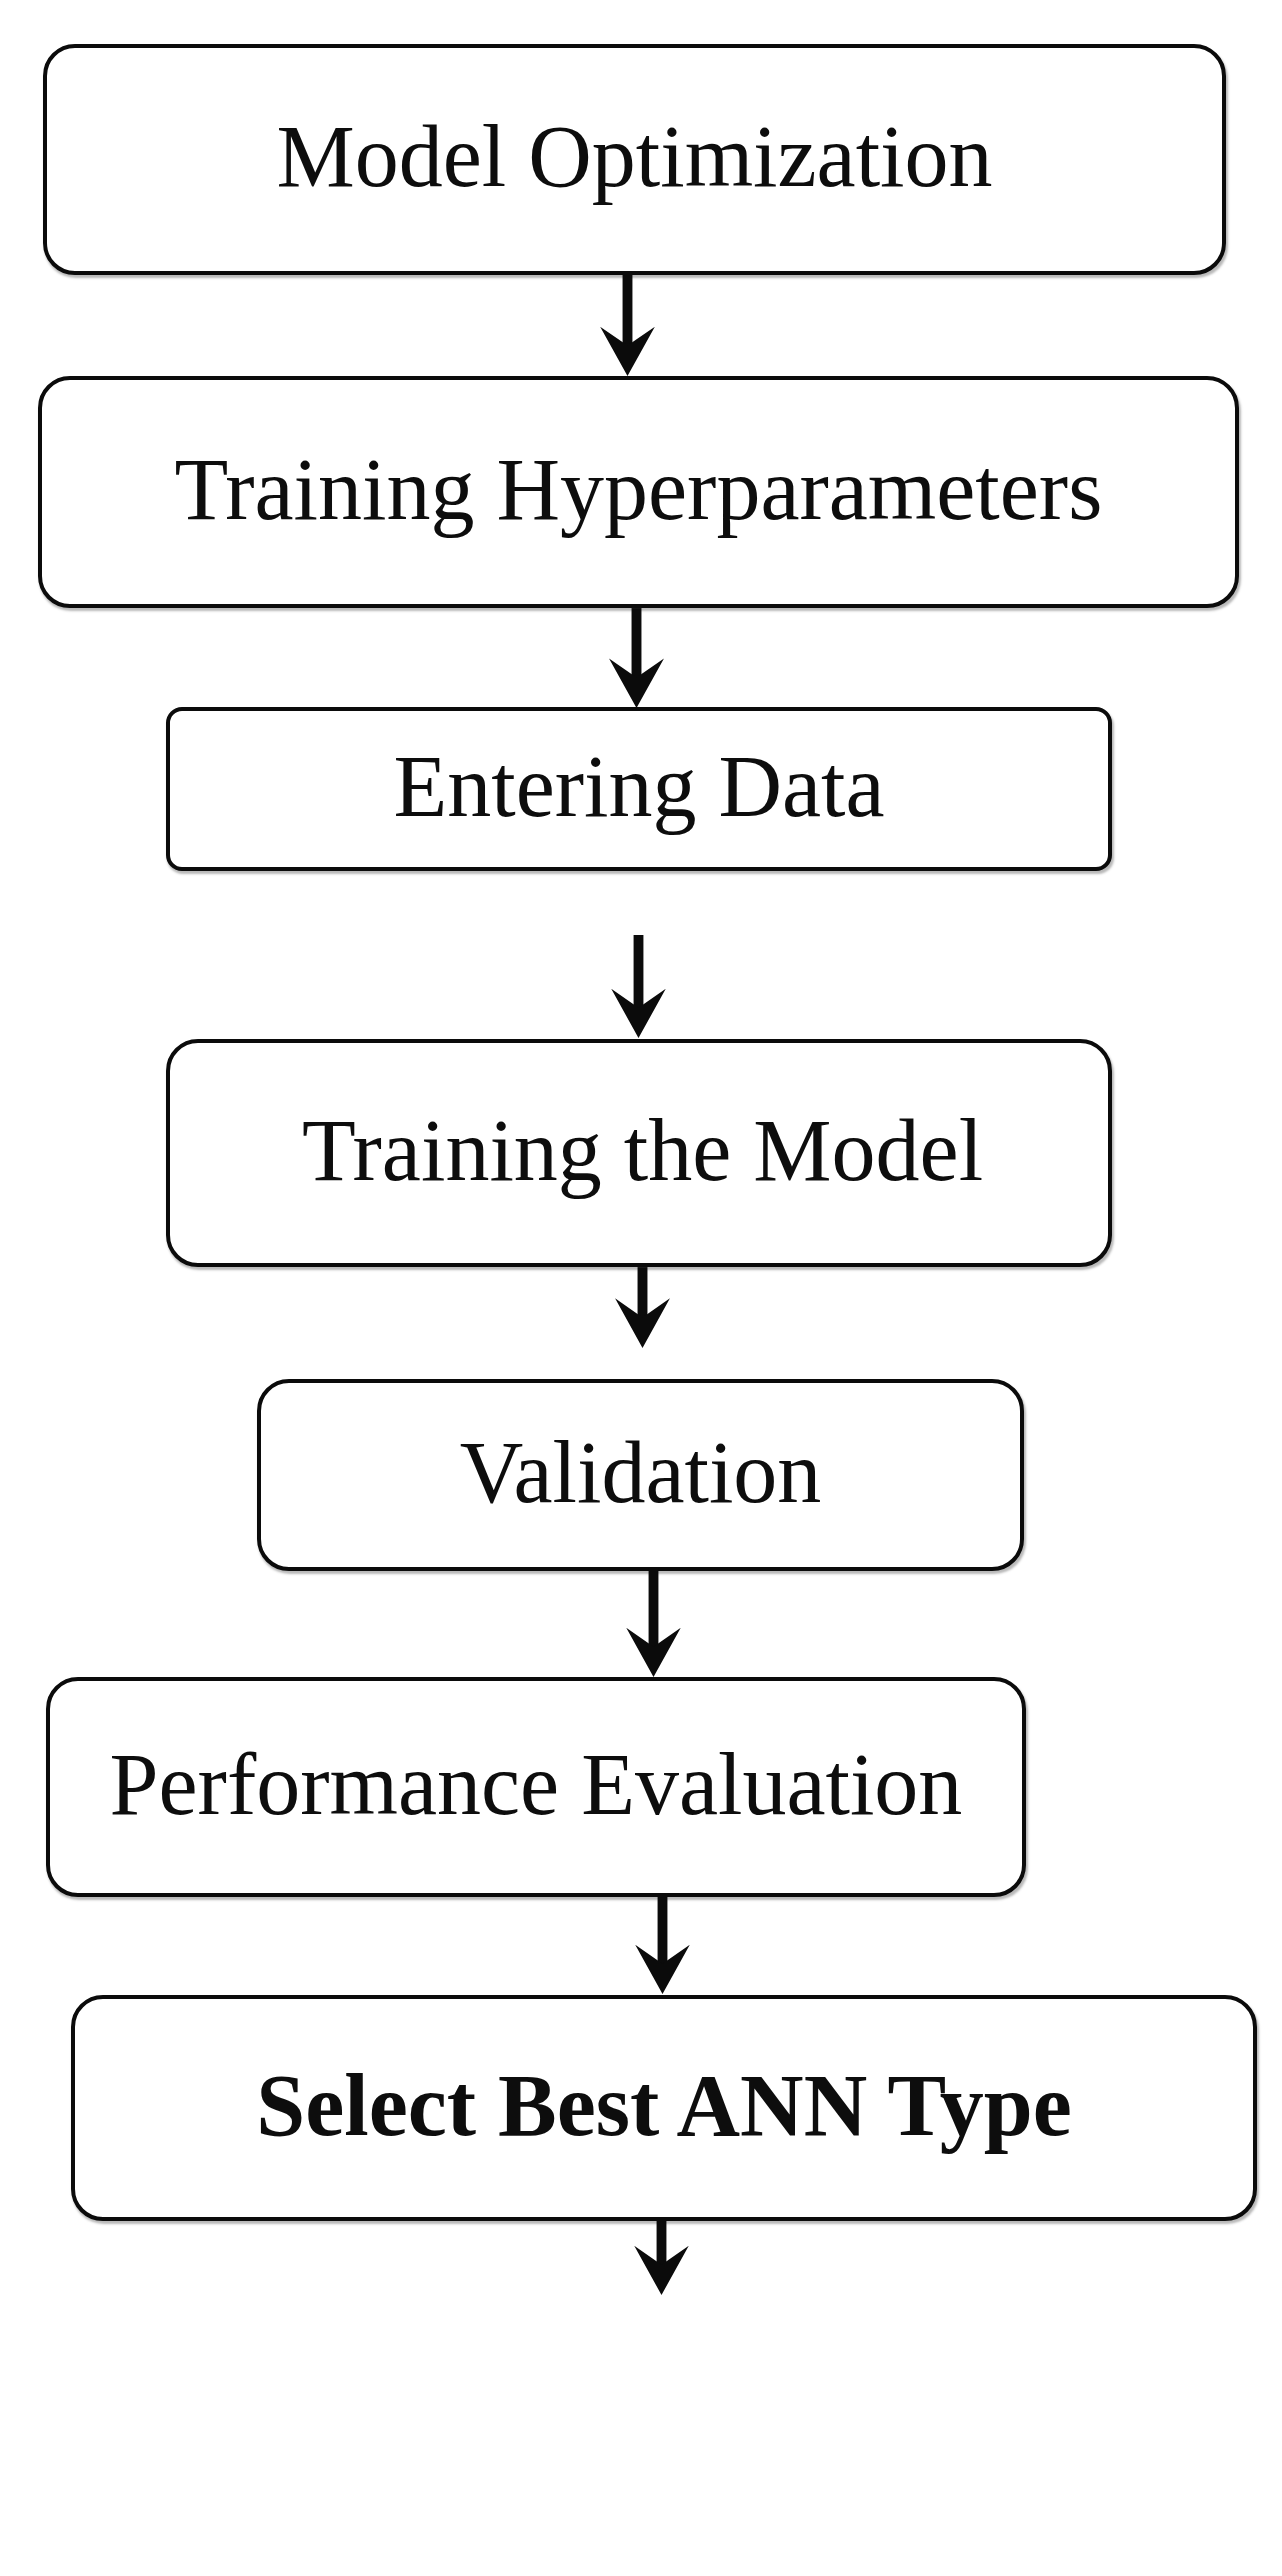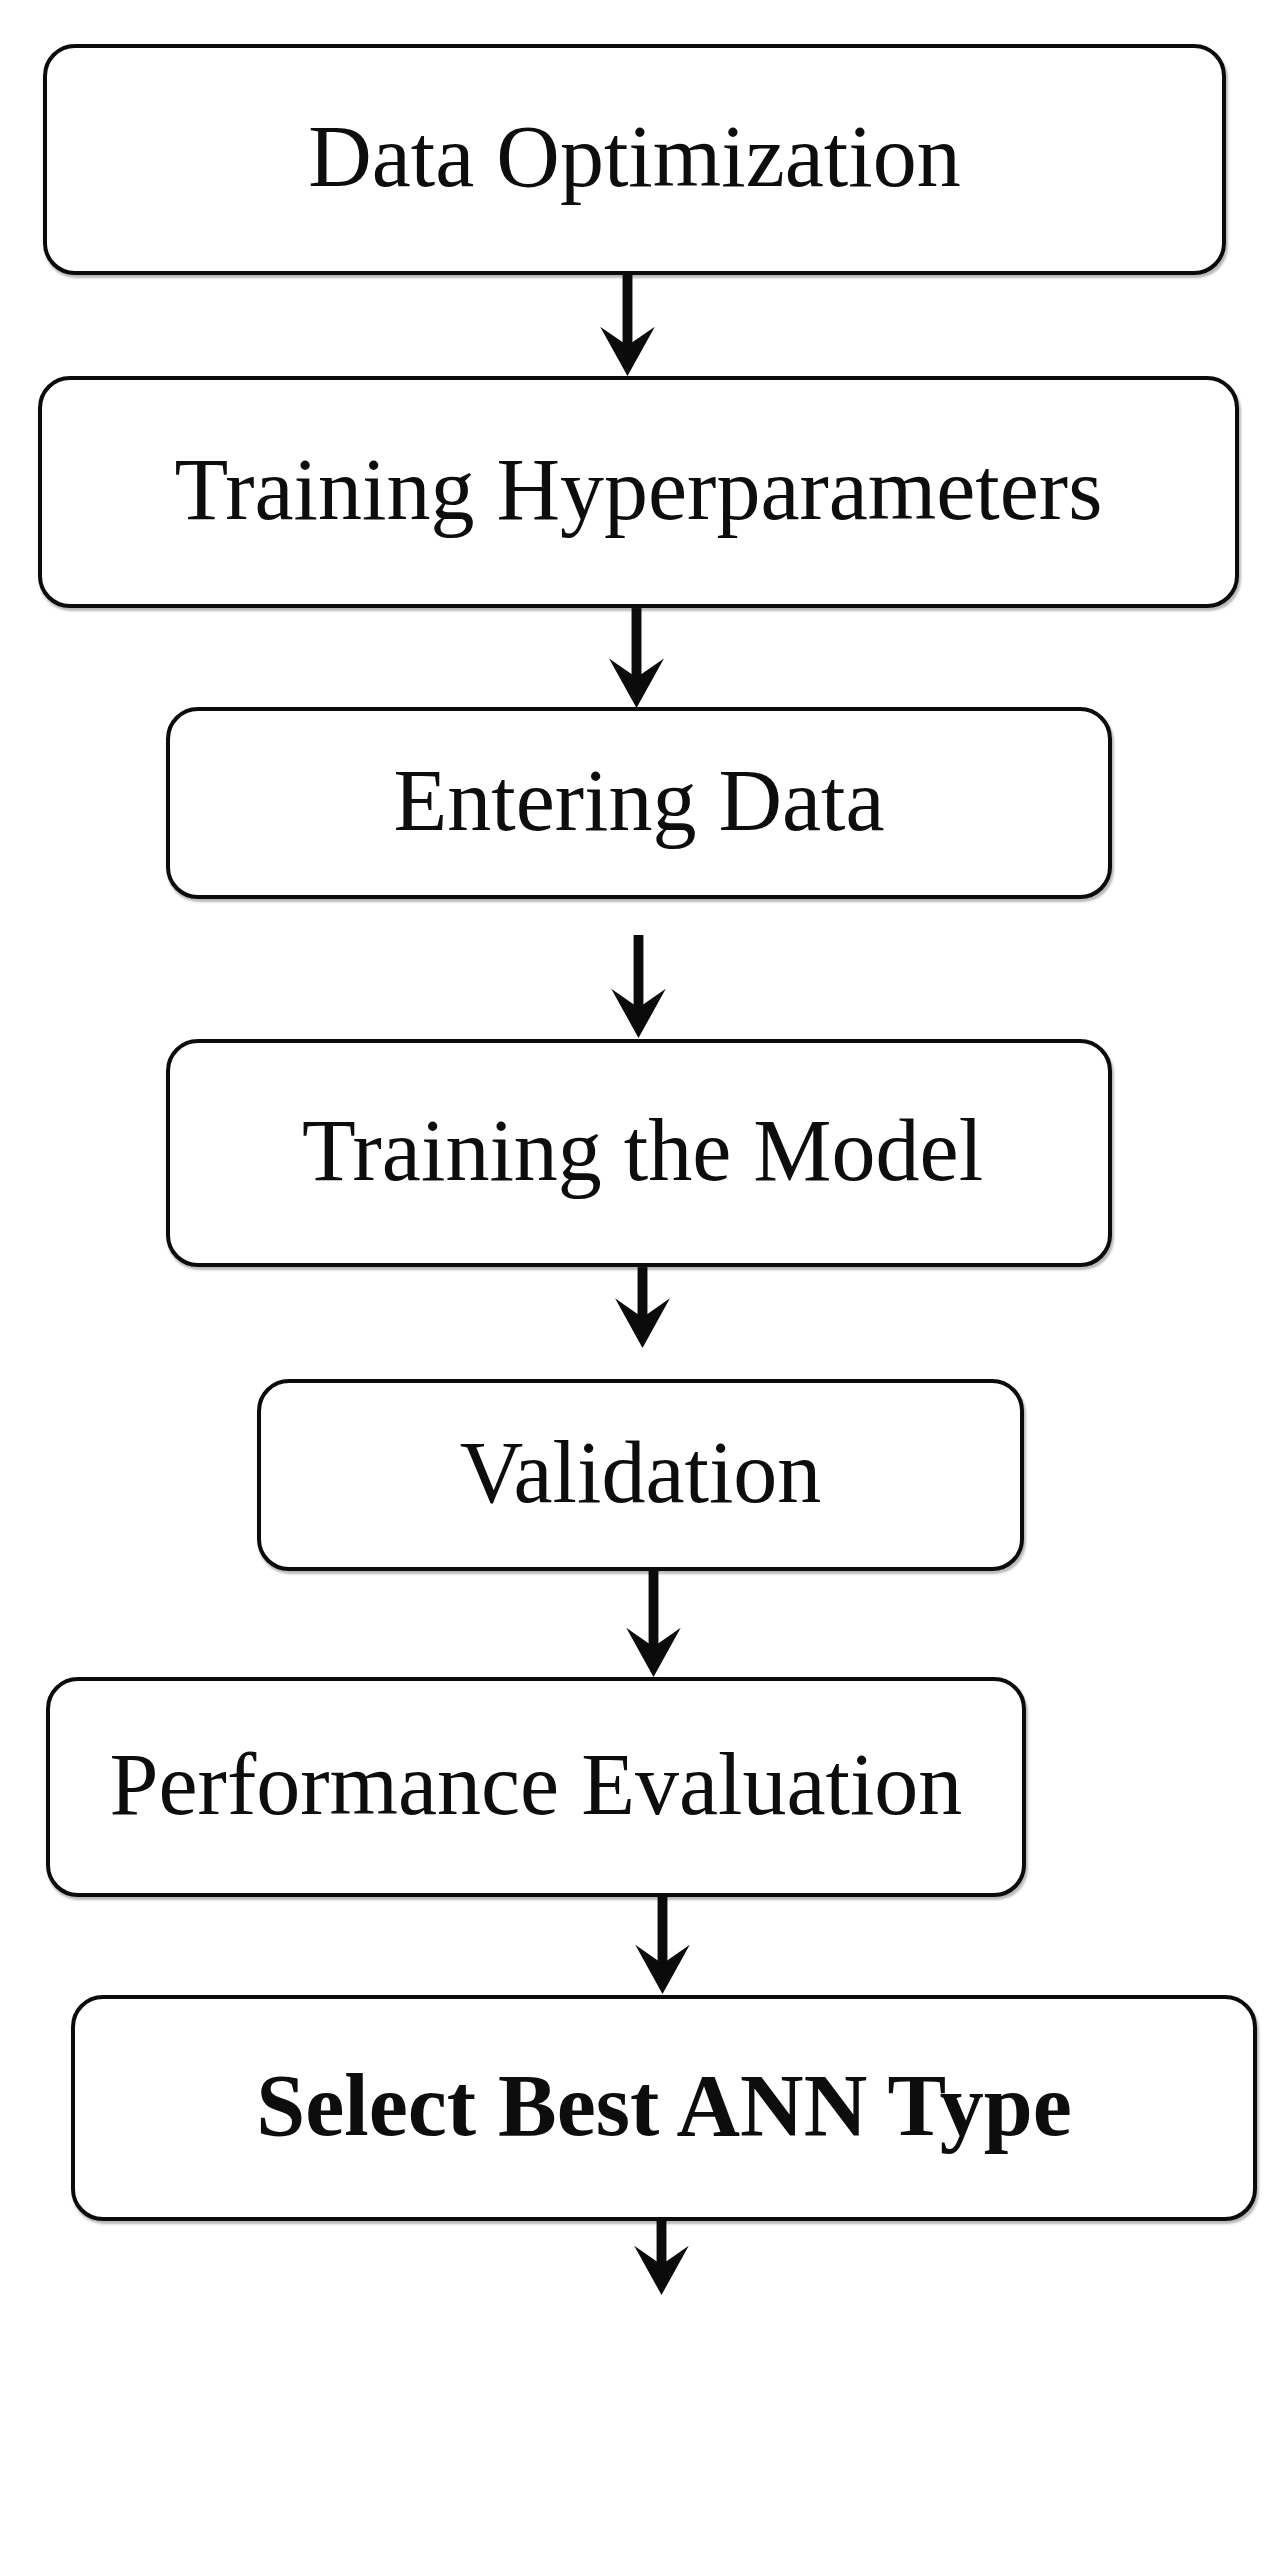--- a/index.html
+++ b/index.html
@@ -39,42 +39,42 @@
     display: block;
     overflow: visible;
   }
   .arrow rect, .arrow polygon {
     fill: var(--arrow, #0b0b0b);
     stroke: none;
   }
   
   .b1 { left: 43px;  top: 44px;   width: 1183px; height: 231px; }
   .b2 { left: 38px;  top: 376px;  width: 1201px; height: 232px; }
-  .b3 { left: 166px; top: 707px;  width: 946px; height: 192px; }
+  .b3 { left: 166px; top: 707px;  width: 946px; height: 164px; border-radius: 16px; }
   .b4 { left: 166px; top: 1039px; width: 946px; height: 228px; padding-left: 7px; }
   .b5 { left: 257px; top: 1347px; width: 767px; height: 192px; margin-top: 32px; }
   .b6 { left: 46px;  top: 1677px; width: 980px; height: 220px; }
   .b7 { left: 71px;  top: 1995px; width: 1186px; height: 226px; font-weight: bold; }
   .b8 { left: 302px; top: 2296px; width: 730px;  height: 226px; }
   
   .a1 { left: 597px; top: 275px;  width: 61px; height: 101px; }
   .a2 { left: 606px; top: 608px;  width: 61px; height: 100px; }
   .a3 { left: 608px; top: 935px; width: 61px; height: 103px; }
   .a4 { left: 612px; top: 1267px; width: 61px; height: 81px; }
   .a5 { left: 623px; top: 1568px; width: 61px; height: 109px; }
   .a6 { left: 632px; top: 1897px; width: 61px; height: 97px; }
   .a7 { left: 631px; top: 2220px; width: 61px; height: 75px;  }
 </style>
 </head>
 <body>
 
 <div class="canvas">
 
   <div class="box b1">
-    <span class="label">Data Optimization</span>
+    <span class="label">Model Optimization</span>
   </div>
 
   <svg class="arrow a1" viewBox="0 0 80 133" xmlns="http://www.w3.org/2000/svg">
     <rect x="33.5" y="0" width="13" height="95"></rect>
     <polygon points="4,68 40,93 76,68 40,133"></polygon>
   </svg>
 
   <div class="box b2">
     <span class="label">Training Hyperparameters</span>
   </div>

